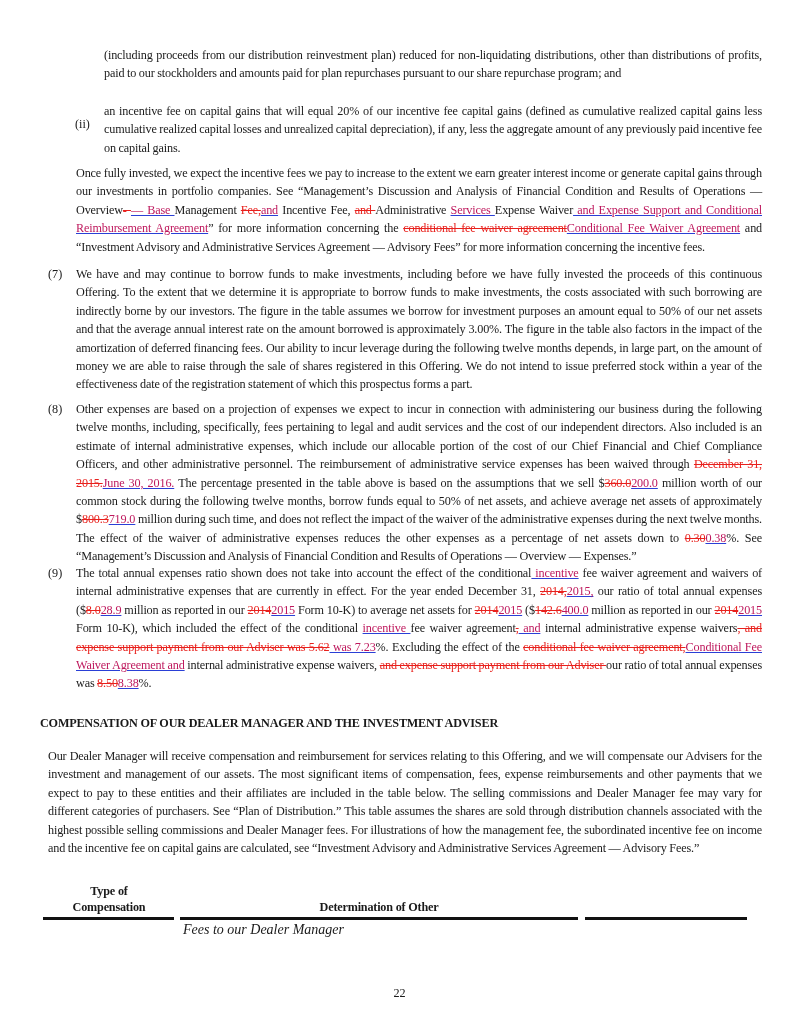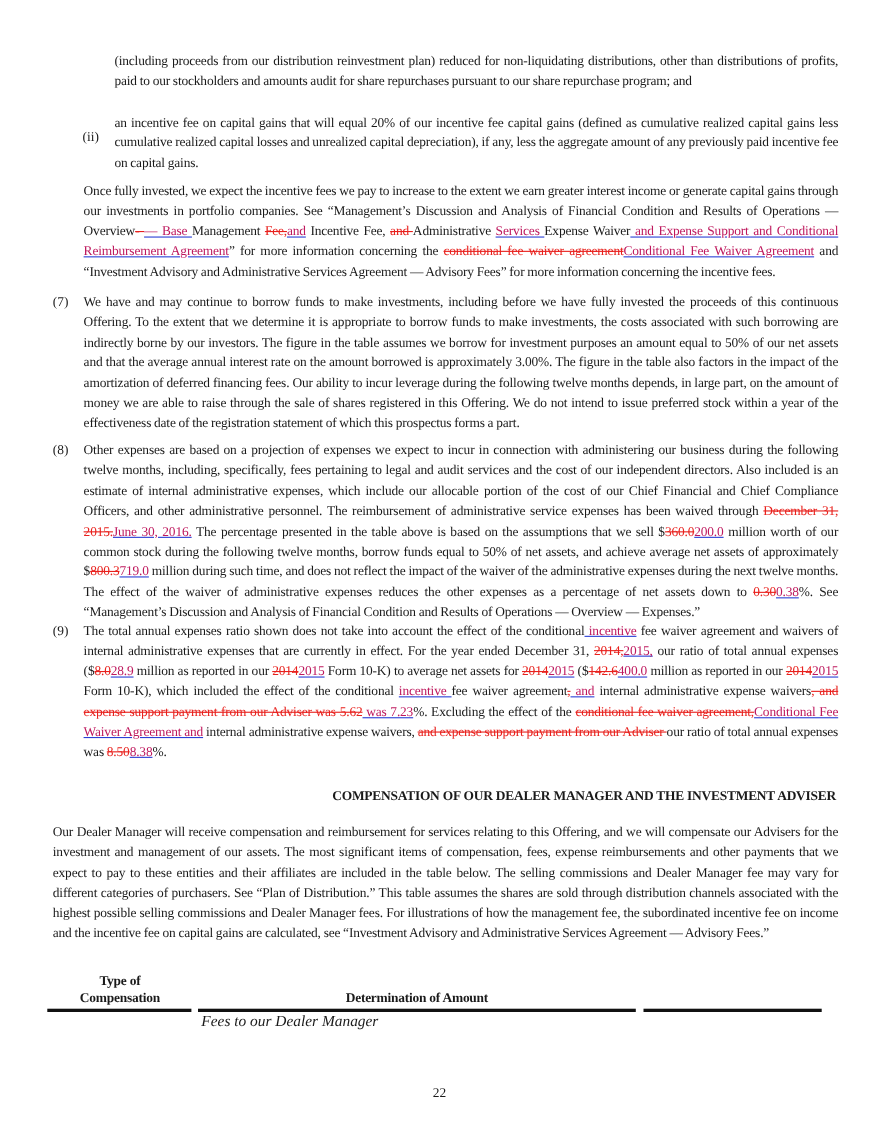--- a/index.html
+++ b/index.html
@@ -10,37 +10,37 @@
   .page { position: absolute; left: 0; top: 0; width: 799px; height: 1034px; }
   .para {
     position: absolute; font-size: 12.2px; line-height: 18.4px;
     text-align: justify; letter-spacing: -0.15px; word-spacing: -0.3px;
   }
   .num { position: absolute; font-size: 12.2px; line-height: 18.4px; }
   .del { color: #e8201c; text-decoration: line-through; text-decoration-color: #e8201c; }
   .ins { color: #be185d; text-decoration: underline; text-decoration-color: #2a3fd6; }
   .heading {
     position: absolute; left: 40px; width: 720px; top: 716px;
-    text-align: right; font-weight: bold; font-size: 12.2px; letter-spacing: -0.2px;
+    text-align: left; font-weight: bold; font-size: 12.2px; letter-spacing: -0.2px;
   }
   .th {
     position: absolute; font-weight: bold; font-size: 12.2px; line-height: 15.5px;
     text-align: center; letter-spacing: -0.2px;
   }
   .th sup { font-size: 7px; vertical-align: 5px; }
   .rule { position: absolute; height: 3px; background: #111; top: 917px; }
   .subhead { position: absolute; left: 183px; top: 922px; font-style: italic; font-size: 14px; }
   .pagenum { position: absolute; left: 0; width: 799px; top: 986px; text-align: center; font-size: 12.2px; }
 </style>
 </head>
 <body>
 
 <div class="page">
 
-  <div class="para" style="left:104px; top:46px; width:658px;"><span>(including proceeds from our distribution reinvestment plan) reduced for non-liquidating distributions, other than distributions of profits, paid to our stockholders and amounts audit for share repurchases pursuant to our share repurchase program; and</span></div>
+  <div class="para" style="left:104px; top:46px; width:658px;"><span>(including proceeds from our distribution reinvestment plan) reduced for non-liquidating distributions, other than distributions of profits, paid to our stockholders and amounts paid for plan repurchases pursuant to our share repurchase program; and</span></div>
 
   <div class="num" style="left:75px; top:115px;">(ii)</div>
   <div class="para" style="left:104px; top:102px; width:658px;"><span>an incentive fee on capital gains that will equal 20% of our incentive fee capital gains (defined as cumulative realized capital gains less cumulative realized capital losses and unrealized capital depreciation), if any, less the aggregate amount of any previously paid incentive fee on capital gains.</span></div>
 
   <div class="para" style="left:76px; top:164px; width:686px;"><span>Once fully invested, we expect the incentive fees we pay to increase to the extent we earn greater interest income or generate capital gains through our investments in portfolio companies. See “Management’s Discussion and Analysis of Financial Condition and Results of Operations — Overview</span><span class="del">- </span><span class="ins"> — Base </span><span>Management </span><span class="del">Fee,</span><span class="ins">and</span><span> Incentive Fee, </span><span class="del">and </span><span>Administrative </span><span class="ins">Services </span><span>Expense Waiver</span><span class="ins"> and Expense Support and Conditional Reimbursement Agreement</span><span>” for more information concerning the </span><span class="del">conditional fee waiver agreement</span><span class="ins">Conditional Fee Waiver Agreement</span><span> and “Investment Advisory and Administrative Services Agreement — Advisory Fees” for more information concerning the incentive fees.</span></div>
 
   <div class="num" style="left:48px; top:265px;">(7)</div>
   <div class="para" style="left:76px; top:265px; width:686px;"><span>We have and may continue to borrow funds to make investments, including before we have fully invested the proceeds of this continuous Offering. To the extent that we determine it is appropriate to borrow funds to make investments, the costs associated with such borrowing are indirectly borne by our investors. The figure in the table assumes we borrow for investment purposes an amount equal to 50% of our net assets and that the average annual interest rate on the amount borrowed is approximately 3.00%. The figure in the table also factors in the impact of the amortization of deferred financing fees. Our ability to incur leverage during the following twelve months depends, in large part, on the amount of money we are able to raise through the sale of shares registered in this Offering. We do not intend to issue preferred stock within a year of the effectiveness date of the registration statement of which this prospectus forms a part.</span></div>
 
   <div class="num" style="left:48px; top:400px;">(8)</div>
@@ -50,21 +50,21 @@
   <div class="para" style="left:76px; top:564px; width:686px;"><span>The total annual expenses ratio shown does not take into account the effect of the conditional</span><span class="ins"> incentive</span><span> fee waiver agreement and waivers of internal administrative expenses that are currently in effect. For the year ended December 31, </span><span class="del">2014,</span><span class="ins">2015,</span><span> our ratio of total annual expenses ($</span><span class="del">8.0</span><span class="ins">28.9</span><span> million as reported in our </span><span class="del">2014</span><span class="ins">2015</span><span> Form 10-K) to average net assets for </span><span class="del">2014</span><span class="ins">2015</span><span> ($</span><span class="del">142.6</span><span class="ins">400.0</span><span> million as reported in our </span><span class="del">2014</span><span class="ins">2015</span><span> Form 10-K), which included the effect of the conditional </span><span class="ins">incentive </span><span>fee waiver agreement</span><span class="del">,</span><span class="ins"> and</span><span> internal administrative expense waivers</span><span class="del">, and expense support payment from our Adviser was 5.62</span><span class="ins"> was 7.23</span><span>%. Excluding the effect of the </span><span class="del">conditional fee waiver agreement,</span><span class="ins">Conditional Fee Waiver Agreement and</span><span> internal administrative expense waivers, </span><span class="del">and expense support payment from our Adviser </span><span>our ratio of total annual expenses was </span><span class="del">8.50</span><span class="ins">8.38</span><span>%.</span></div>
 
   <div class="heading">COMPENSATION OF OUR DEALER MANAGER AND THE INVESTMENT ADVISER</div>
 
   <div class="para" style="left:48px; top:747px; width:714px;"><span>Our Dealer Manager will receive compensation and reimbursement for services relating to this Offering, and we will compensate our Advisers for the investment and management of our assets. The most significant items of compensation, fees, expense reimbursements and other payments that we expect to pay to these entities and their affiliates are included in the table below. The selling commissions and Dealer Manager fee may vary for different categories of purchasers. See “Plan of Distribution.” This table assumes the shares are sold through distribution channels associated with the highest possible selling commissions and Dealer Manager fees. For illustrations of how the management fee, the subordinated incentive fee on income and the incentive fee on capital gains are calculated, see “Investment Advisory and Administrative Services Agreement — Advisory Fees.”</span></div>
 
   <div class="th" style="left:44px; top:884px; width:130px;">
     <div>Type of</div>
     <div>Compensation</div>
   </div>
-  <div class="th" style="left:180px; top:900px; width:398px;">Determination of Amount</div>
+  <div class="th" style="left:180px; top:900px; width:398px;">Determination of Other</div>
 
   <div class="rule" style="left:43px; width:131px;"></div>
   <div class="rule" style="left:180px; width:398px;"></div>
   <div class="rule" style="left:585px; width:162px;"></div>
 
   <div class="subhead">Fees to our Dealer Manager</div>
 
   <div class="pagenum">22</div>
 </div>
 

